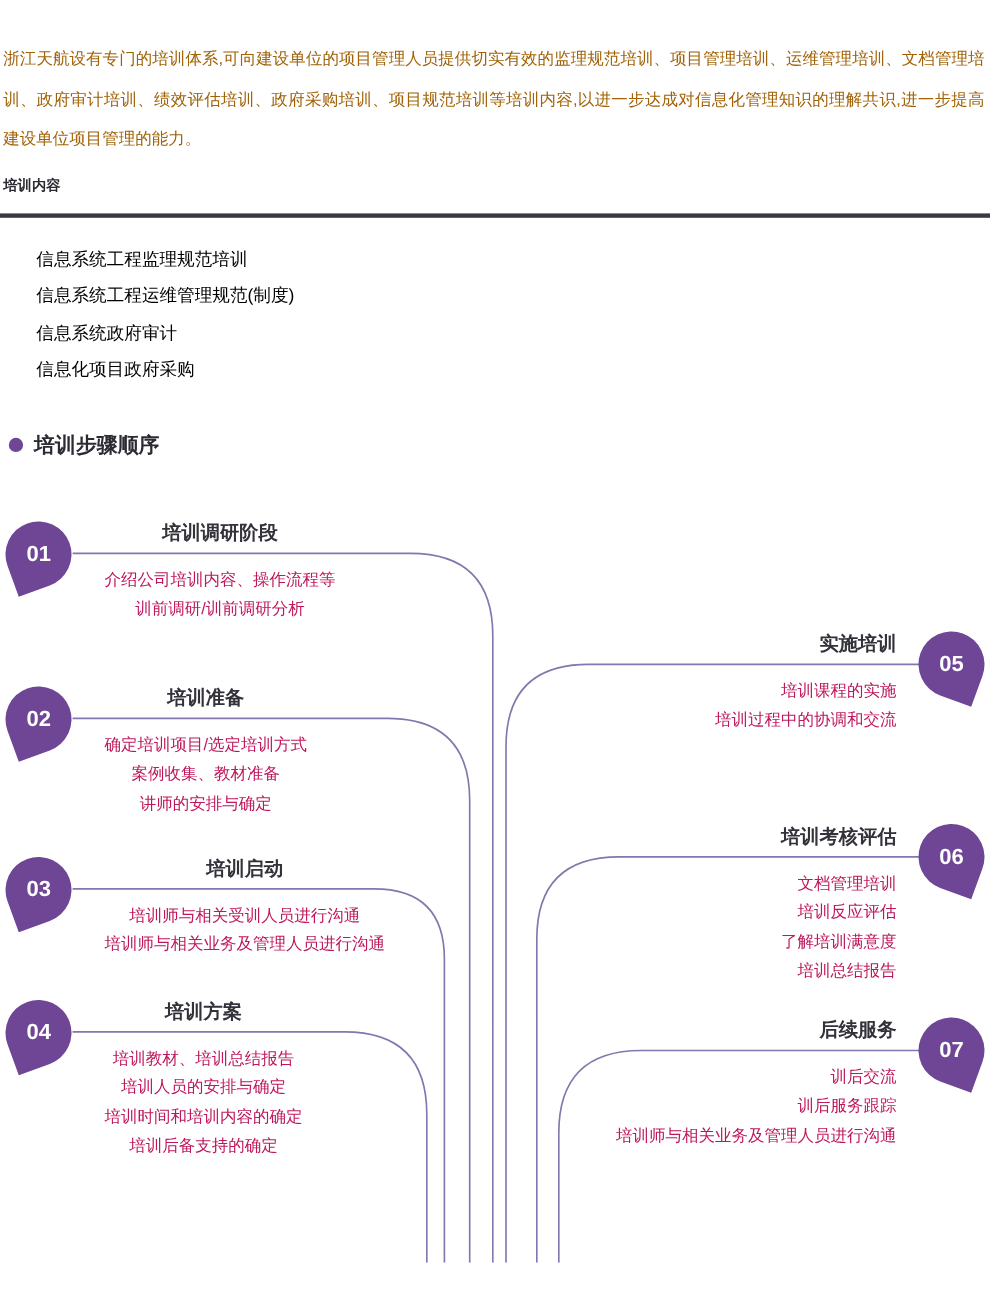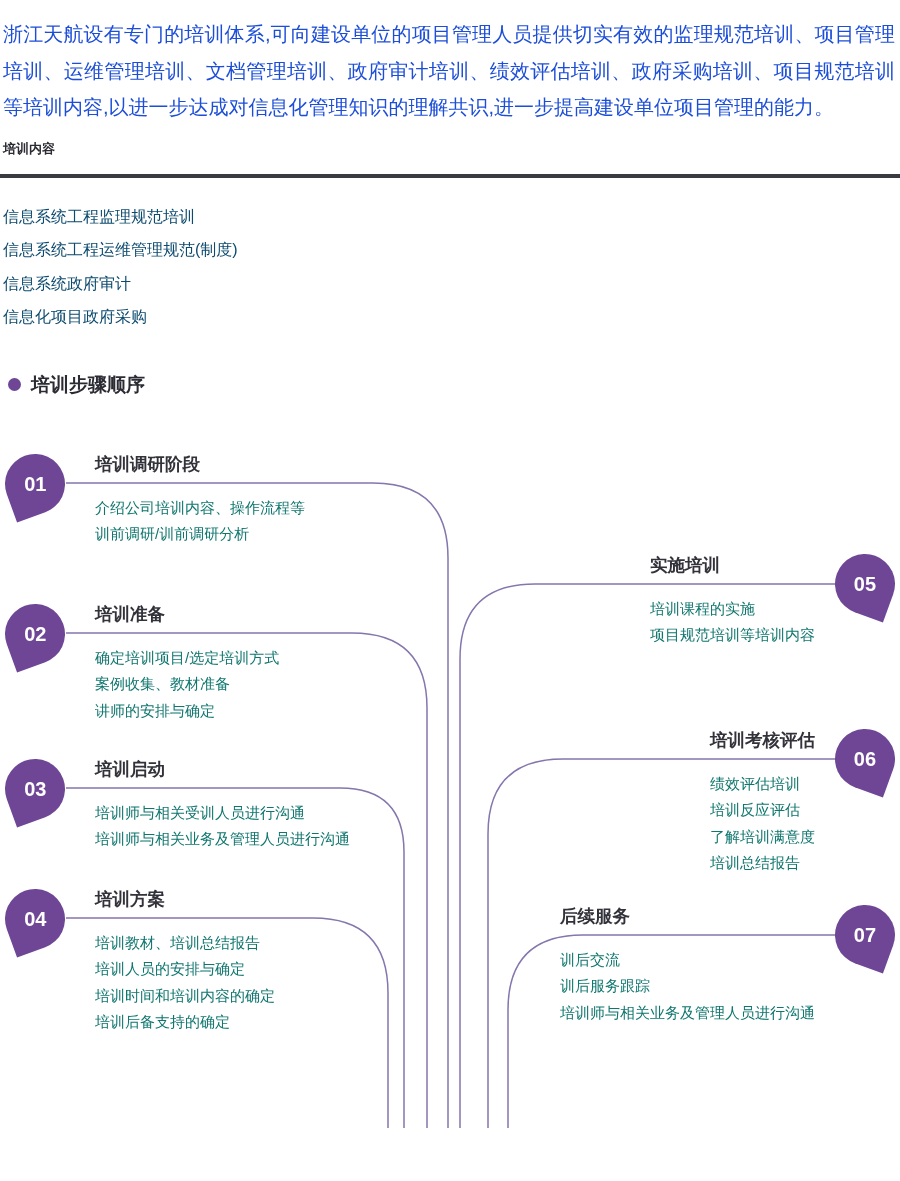--- a/index.html
+++ b/index.html
@@ -6,43 +6,44 @@
   html, body { width: 900px; }
   body {
     height: 1181px;
     position: relative;
     background: #ffffff;
     font-family: "Liberation Sans", "DejaVu Sans", sans-serif;
     overflow: hidden;
     color: #45454d;
   }
   .intro {
-    padding: 16px 5px 0 3px;
-    font-size: 20px;
+    padding: 36px 5px 0 3px;
+    font-size: 15px;
     line-height: 36.5px;
     text-align: justify;
     word-break: break-all;
-    color: #1d4ed8;
+    color: #a16207;
   }
   .section-title {
     margin: 14px 0 0 3px;
     font-size: 13px;
     font-weight: bold;
     color: #2b2b33;
   }
   .rule {
     height: 4px;
     background: #3a3a43;
     margin-top: 16px;
   }
   .content-list {
     display: flex;
     padding: 22px 0 0 3px;
     font-size: 16px;
-    color: #0c4a6e;
+    color: #000000;
+    margin-left: 30px;
   }
   .content-col { width: 469px; }
   .content-item { line-height: 33.5px; }
   .steps-header {
     margin: 38px 0 0 8px;
     display: flex;
     align-items: center;
     gap: 10px;
     height: 26px;
   }
@@ -67,35 +68,35 @@
   .connectors {
     position: absolute;
     left: 0; top: 0;
     width: 900px; height: 711px;
   }
   .connectors path {
     fill: none;
     stroke: #8576ad;
     stroke-width: 1.5;
   }
-  .step { position: absolute; }
+  .step { position: absolute; text-align: center; }
   .step-title {
     font-size: 17.5px;
     font-weight: bold;
     color: #32323a;
     line-height: 22px;
     padding-bottom: 8px;
   }
   .step-items {
     padding-top: 12px;
     font-size: 15px;
-    color: #0f766e;
+    color: #be185d;
   }
   .step-item { line-height: 26.5px; white-space: nowrap; }
-  .step.right { text-align: left; }
+  .step.right { text-align: right; }
   .s1 { left: 95px; top: 36px; }
   .s2 { left: 95px; top: 186px; }
   .s3 { left: 95px; top: 341px; }
   .s4 { left: 95px; top: 471px; }
   .s5 { right: 85px; top: 137px; }
   .s6 { right: 85px; top: 312px; }
   .s7 { right: 85px; top: 488px; margin-left: 21px; }
   .balloon {
     position: absolute;
     width: 60px; height: 60px;
@@ -185,28 +186,28 @@
       <div class="step-item">培训人员的安排与确定</div>
       <div class="step-item">培训时间和培训内容的确定</div>
       <div class="step-item">培训后备支持的确定</div>
     </div>
   </div>
 
   <div class="step right s5">
     <div class="step-title">实施培训</div>
     <div class="step-items">
       <div class="step-item">培训课程的实施</div>
-      <div class="step-item">项目规范培训等培训内容</div>
+      <div class="step-item">培训过程中的协调和交流</div>
     </div>
   </div>
 
   <div class="step right s6">
     <div class="step-title">培训考核评估</div>
     <div class="step-items">
-      <div class="step-item">绩效评估培训</div>
+      <div class="step-item">文档管理培训</div>
       <div class="step-item">培训反应评估</div>
       <div class="step-item">了解培训满意度</div>
       <div class="step-item">培训总结报告</div>
     </div>
   </div>
 
   <div class="step right s7">
     <div class="step-title">后续服务</div>
     <div class="step-items">
       <div class="step-item">训后交流</div>

